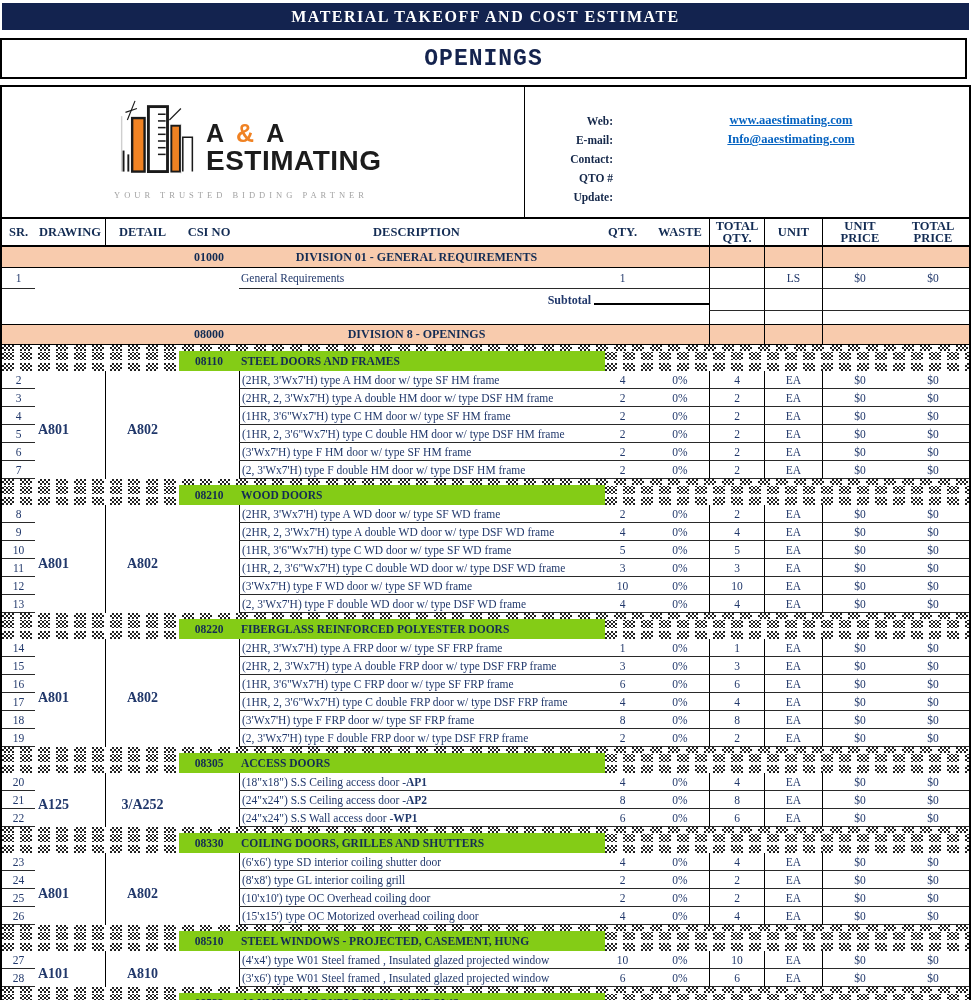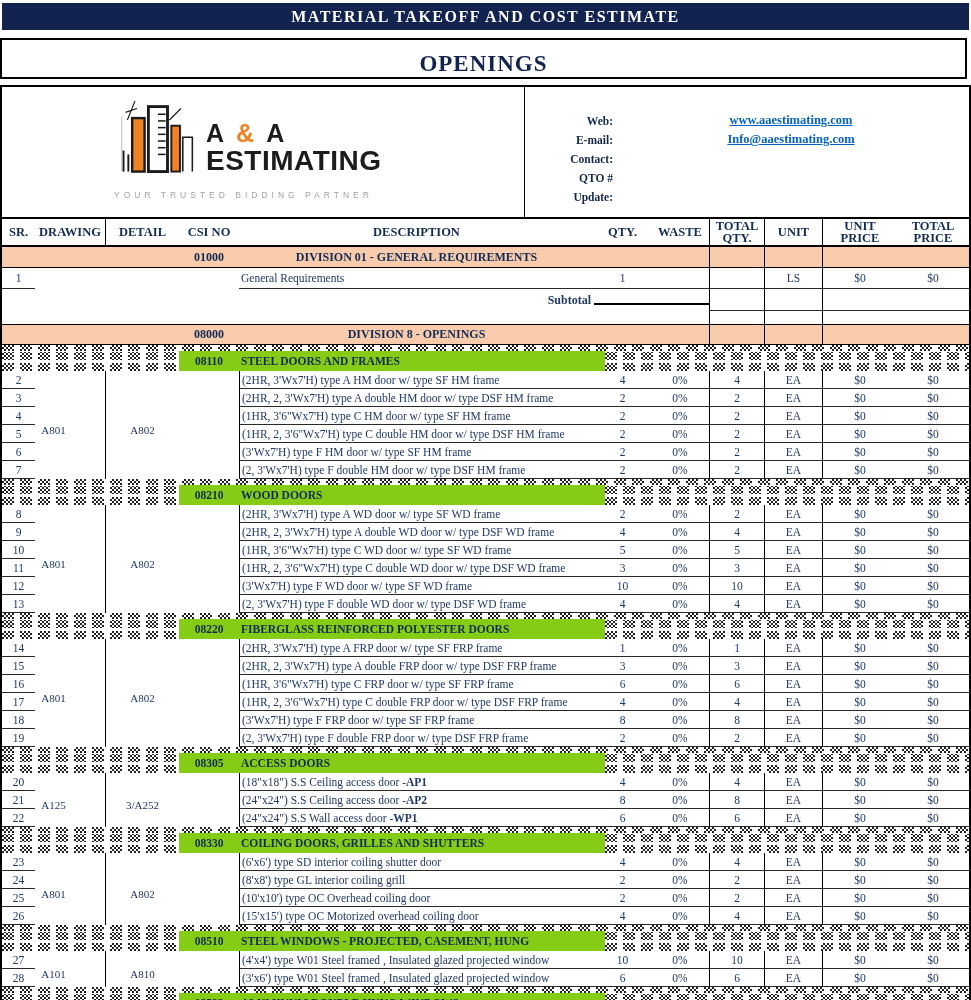--- a/index.html
+++ b/index.html
@@ -2,36 +2,36 @@
 <html><head>
 <meta charset="utf-8">
 <style>
   * { margin:0; padding:0; box-sizing:border-box; }
   body { background:#fff; font-family:"Liberation Serif", serif; }
   .page { position:relative; width:971px; height:1000px; overflow:hidden; background:#fff; }
 
   
   .topbar { height:27px; margin:3px 2px 0 2px; background:#13234f; display:flex; align-items:center; justify-content:center; }
   .topbar span { color:#fff; font-weight:bold; font-size:16px; letter-spacing:1.5px; }
-  .title-box { margin:8px 4px 0 0; height:41px; border:2px solid #000; display:flex; align-items:flex-end; justify-content:center; }
+  .title-box { margin:8px 4px 0 0; height:41px; border:2px solid #000; display:flex; align-items:center; justify-content:center;font-family:Liberation Mono, monospace; }
   .title-box span { color:#14234e; font-weight:bold; font-size:23px; letter-spacing:1px; }
 
   
   .sheet { margin-top:6px; width:971px; border:2px solid #000; border-bottom:none; }
 
   
   .info-block { height:130px; display:flex; }
   .logo-cell { width:523px; border-right:1px solid #000; position:relative; }
   .logo-block { position:absolute; left:112px; top:10px; }
   .logo-row { display:flex; align-items:flex-end; }
   .logo-names { margin-left:6px; margin-bottom:10px; font-family:"Liberation Sans", sans-serif; color:#1c1c1c; }
   .logo-aa { font-size:25px; font-weight:bold; letter-spacing:3px; line-height:26px; }
   .logo-aa .amp { color:#f08223; }
   .logo-word { font-size:28px; font-weight:bold; letter-spacing:0.5px; line-height:29px; }
-  .logo-tag { margin-top:5px; font-family:Liberation Sans, sans-serif; font-size:8.5px; letter-spacing:4px; color:#a3a3a3; white-space:nowrap; }
+  .logo-tag { margin-top:5px; font-family:Liberation Serif, serif; font-size:8.5px; letter-spacing:4px; color:#a3a3a3; white-space:nowrap; }
   .contact-cell { flex:1; padding-top:24px; }
   .contact-row { display:flex; height:19px; align-items:center; }
   .contact-label { width:88px; text-align:right; font-weight:bold; font-size:11.5px; color:#15284a; }
   .contact-value { flex:1; text-align:center; font-size:12.5px; }
   .contact-value a { color:#0563c1; font-weight:bold; text-decoration:underline; }
 
   
   .thead { height:30px; display:flex; border-top:2px solid #000; border-bottom:2px solid #000; }
   .thead .cell { display:flex; flex-direction:column; align-items:center; justify-content:center;
                  font-weight:bold; font-size:12.5px; line-height:12.5px; color:#132c54; }
@@ -62,21 +62,21 @@
   }
   .sec-head { height:20px; display:flex; }
   .sec-head .ch-l { width:177px; }
   .sec-head .yellow { width:426px; background:#84cc16; display:flex; align-items:center; }
   .sec-head .code { width:60px; text-align:center; font-weight:bold; font-size:11.5px; color:#132c54; }
   .sec-head .stitle { padding-left:2px; font-weight:bold; font-size:11.5px; color:#132c54; white-space:nowrap; }
   .sec-head .ch-r { flex:1; }
 
   .section { position:relative; }
   .mlabel { position:absolute; top:9px; bottom:0; display:flex; align-items:center; justify-content:center;
-            font-size:11px; color:#21386b; pointer-events:none; }
+            font-size:14px; color:#21386b; pointer-events:none;font-weight:bold; }
   .mlabel.drawing { left:0; width:103px; }
   .mlabel.detail { left:104px; width:73px; }
 
   .row-sub .cell { font-size:12px; }
   .qw-merge { width:115px; align-self:flex-start; height:16px; border-bottom:2px solid #000; }
 
   
   .bldg { width:86px; height:88px; }
 </style>
 </head>

